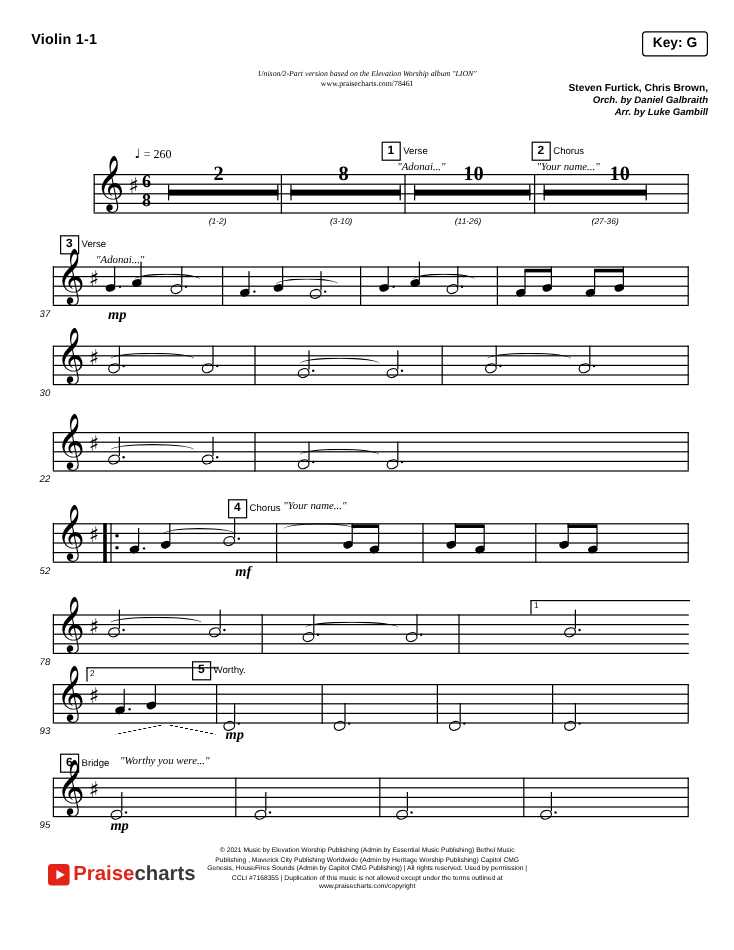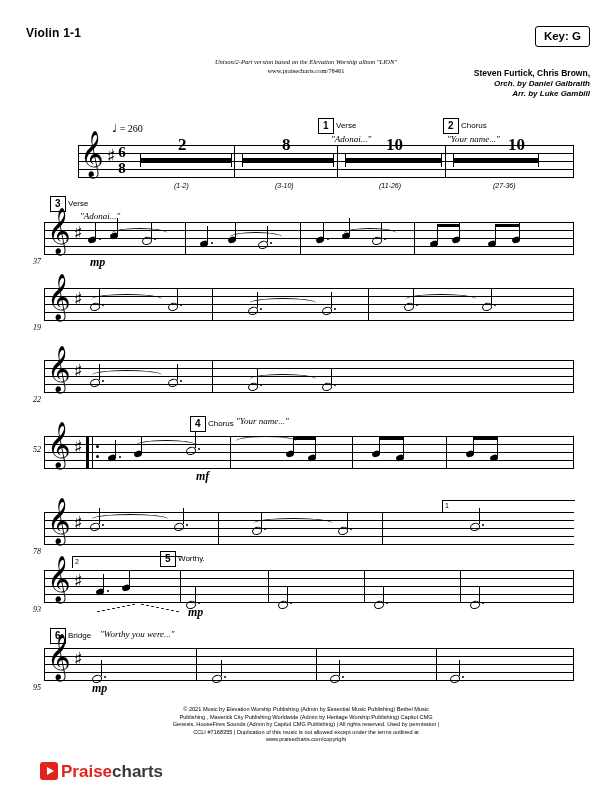--- a/index.html
+++ b/index.html
@@ -64,21 +64,21 @@
   }
   .sharp {
     position:absolute; font-family:"DejaVu Sans", sans-serif;
     font-size:18px; line-height:18px;
   }
   .timesig {
     position:absolute; font-family:"Liberation Serif", serif;
     font-weight:bold; font-size:15px; line-height:15px; text-align:center;
   }
   .meas-num {
-    position:absolute; font-family:Liberation Serif, serif;
+    position:absolute; font-family:Liberation Sans, sans-serif;
     font-size:8px; font-style:italic;
   }
   .rehearsal {
     position:absolute; border:1.4px solid #000;
     font-family:"Liberation Sans", sans-serif;
     font-size:10px; font-weight:bold;
     padding:1px 4px 2px 4px; line-height:11px;
   }
   .section-label {
     position:absolute; font-family:"Liberation Sans", sans-serif;
@@ -130,21 +130,21 @@
     border-radius:50%; height:9px;
   }
   .hairpin { position:absolute; }
 
   
   .footer {
     position:absolute; left:0; top:706px; width:612px;
     text-align:center; font-size:5.6px; line-height:7.6px;
     font-family:"Liberation Sans", sans-serif;
   }
-  .logo-wrap { position:absolute; left:40px; top:718px; display:flex; align-items:flex-start;margin-top:44px; }
+  .logo-wrap { position:absolute; left:40px; top:718px; display:flex; align-items:flex-end; }
   .logo-mark {
     width:18px; height:18px; background:#e2231a; border-radius:3px;
     display:flex; align-items:center; justify-content:center; margin-right:3px;
   }
   .logo-mark div {
     width:0; height:0; border-left:7px solid #fff;
     border-top:4.5px solid transparent; border-bottom:4.5px solid transparent;
     margin-left:2px;
   }
   .logo-text {
@@ -288,21 +288,21 @@
     <div class="line" style="top:0;"></div>
       <div class="line" style="top:8px;"></div>
     <div class="line" style="top:16px;"></div>
       <div class="line" style="top:24px;"></div>
     <div class="line" style="top:32px;"></div>
     <div class="endbar" style="left:0px;"></div>
     <div class="endbar" style="left:529px;"></div>
   </div>
   <div class="clef" style="left:47px; top:276px;">𝄞</div>
   <div class="sharp" style="left:74px; top:290px;">♯</div>
-  <div class="meas-num" style="left:33px; top:323px;">19</div>
+  <div class="meas-num" style="left:33px; top:323px;">30</div>
 
   <div class="notehead open" style="left:90px; top:303px;"></div>
     <div class="stem" style="left:99px; top:288px; height:16px;"></div>
   <div class="dot" style="left:102px; top:304px;"></div>
   <div class="slur" style="left:92px; top:294px; width:70px;"></div>
   <div class="notehead open" style="left:168px; top:303px;"></div>
     <div class="stem" style="left:177px; top:288px; height:16px;"></div>
   <div class="dot" style="left:180px; top:304px;"></div>
   <div class="barline" style="left:212px; top:288px; height:33px;"></div>
 
@@ -361,21 +361,21 @@
     <div class="line" style="top:0;"></div>
       <div class="line" style="top:8px;"></div>
     <div class="line" style="top:16px;"></div>
       <div class="line" style="top:24px;"></div>
     <div class="line" style="top:32px;"></div>
     <div class="endbar" style="left:0px;"></div>
     <div class="endbar" style="left:529px;"></div>
   </div>
   <div class="clef" style="left:47px; top:424px;">𝄞</div>
   <div class="sharp" style="left:74px; top:438px;">♯</div>
-  <div class="meas-num" style="left:33px; top:445px;">52</div>
+  <div class="meas-num" style="left:33px; top:471px;">52</div>
   <div class="dyn" style="left:196px; top:469px;">mf</div>
 
   <div class="thickbar" style="left:86px; top:436px; width:3px; height:33px;"></div>
   <div class="barline" style="left:92px; top:436px; height:33px;"></div>
   <div class="dot" style="left:96px; top:445px; width:3px; height:3px;"></div>
   <div class="dot" style="left:96px; top:455px; width:3px; height:3px;"></div>
 
   <div class="notehead" style="left:108px; top:455px;"></div>
     <div class="stem" style="left:115px; top:440px; height:16px;"></div>
   <div class="dot" style="left:119px; top:456px;"></div>

